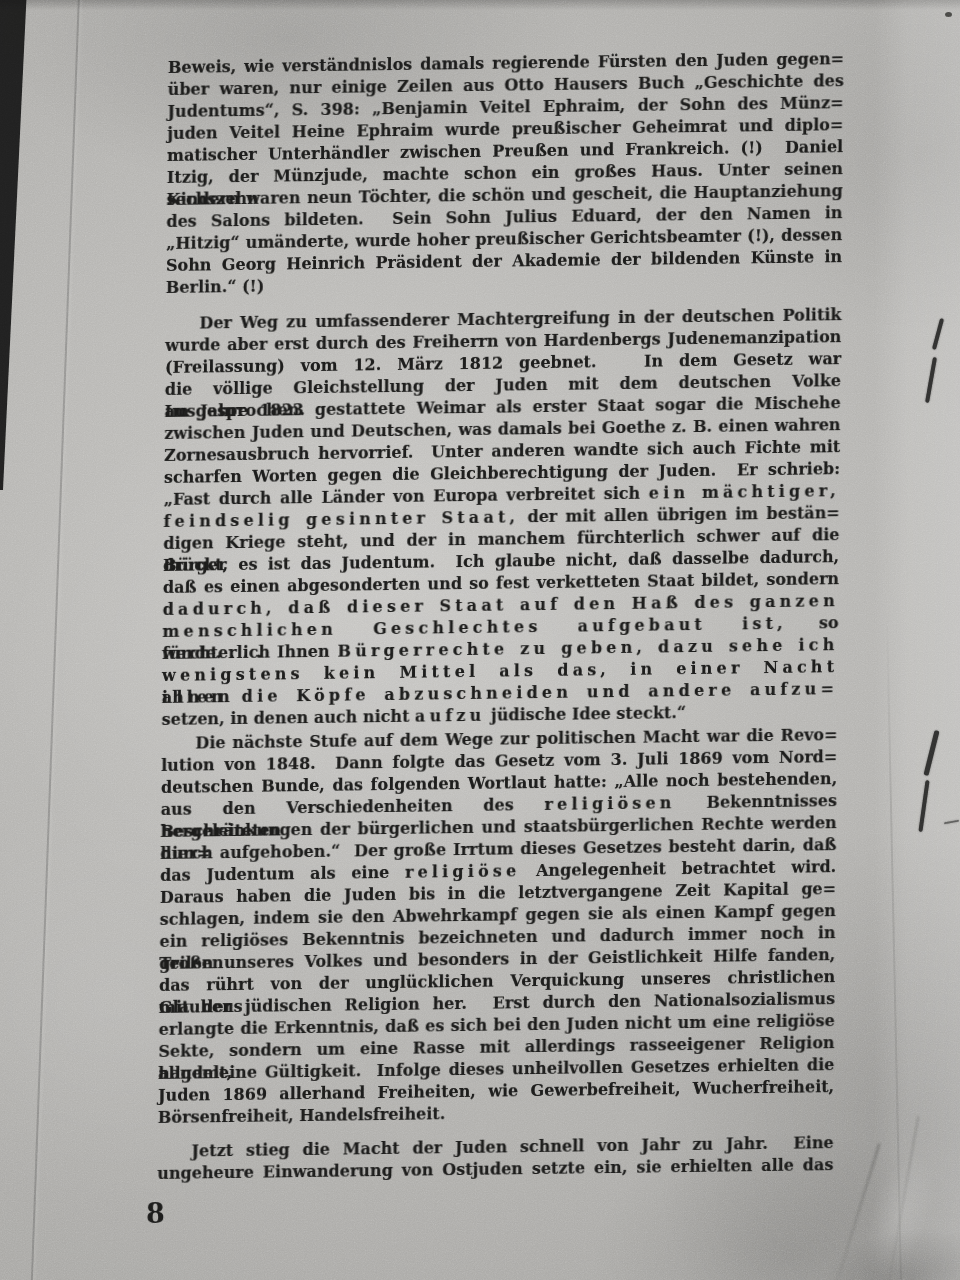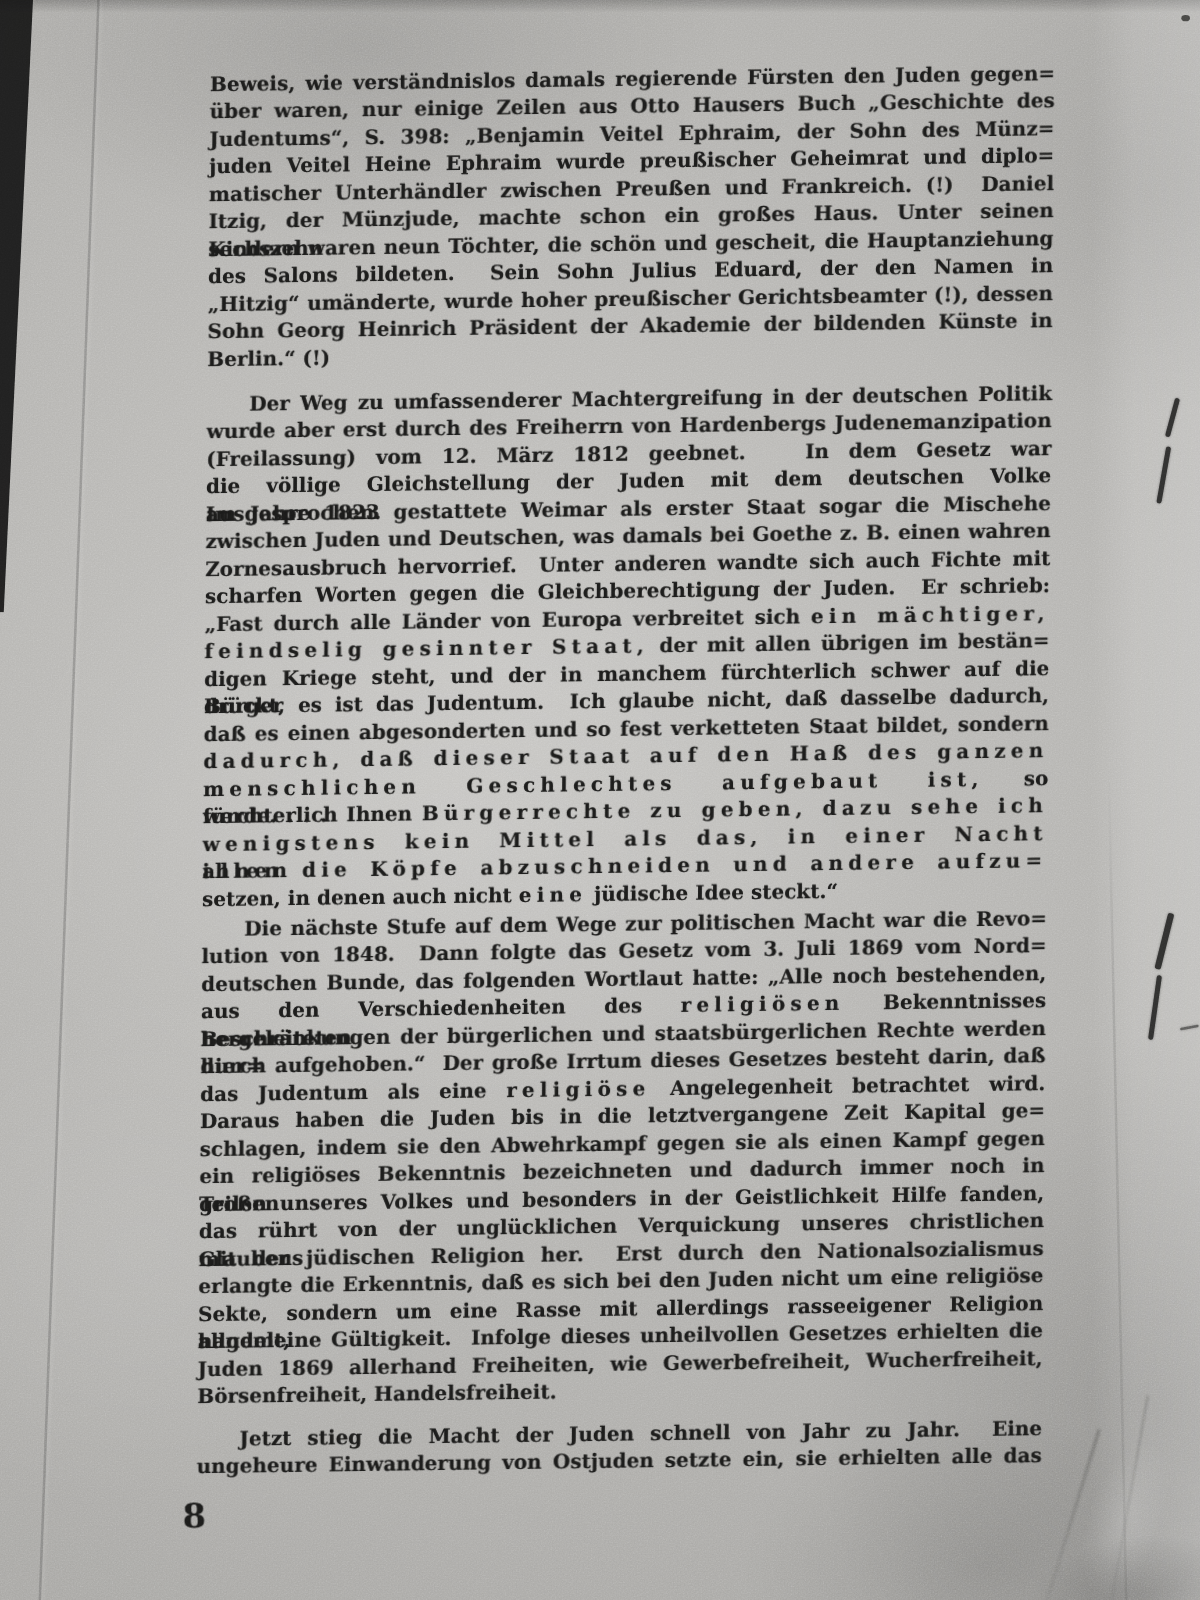--- a/index.html
+++ b/index.html
@@ -153,21 +153,21 @@
         <div class="line"><span>„Fast durch alle Länder von Europa verbreitet sich </span><span class="sp">ein mächtiger,</span></div>
         <div class="line"><span class="sp">feindselig gesinnter Staat,</span><span> der mit allen übrigen im bestän=</span></div>
         <div class="line"><span>digen Kriege steht, und der in manchem fürchterlich schwer auf die Bürger</span></div>
         <div class="line"><span>drückt, es ist das Judentum.  Ich glaube nicht, daß dasselbe dadurch,</span></div>
         <div class="line"><span>daß es einen abgesonderten und so fest verketteten Staat bildet, sondern</span></div>
         <div class="line"><span class="sp">dadurch, daß dieser Staat auf den Haß des ganzen</span></div>
         <div class="line"><span class="sp">menschlichen Geschlechtes aufgebaut ist,</span><span> so fürchterlich</span></div>
         <div class="line"><span>werde. . . .  Ihnen </span><span class="sp">Bürgerrechte zu geben, dazu sehe ich</span></div>
         <div class="line"><span class="sp">wenigstens kein Mittel als das, in einer Nacht ihnen</span></div>
         <div class="line"><span class="sp">allen die Köpfe abzuschneiden und andere aufzu=</span></div>
-        <div class="line last"><span>setzen, in denen auch nicht </span><span class="sp">eine</span><span> jüdische Idee steckt.“</span></div>
+        <div class="line last"><span>setzen, in denen auch nicht </span><span class="sp">aufzu</span><span> jüdische Idee steckt.“</span></div>
       </div>
       <div class="para">
         <div class="line indent"><span>Die nächste Stufe auf dem Wege zur politischen Macht war die Revo=</span></div>
         <div class="line"><span>lution von 1848.  Dann folgte das Gesetz vom 3. Juli 1869 vom Nord=</span></div>
         <div class="line"><span>deutschen Bunde, das folgenden Wortlaut hatte: „Alle noch bestehenden,</span></div>
         <div class="line"><span>aus den Verschiedenheiten des </span><span class="sp">religiösen</span><span> Bekenntnisses hergeleiteten</span></div>
         <div class="line"><span>Beschränkungen der bürgerlichen und staatsbürgerlichen Rechte werden hier=</span></div>
         <div class="line"><span>durch aufgehoben.“  Der große Irrtum dieses Gesetzes besteht darin, daß</span></div>
         <div class="line"><span>das Judentum als eine </span><span class="sp">religiöse</span><span> Angelegenheit betrachtet wird.</span></div>
         <div class="line"><span>Daraus haben die Juden bis in die letztvergangene Zeit Kapital ge=</span></div>

